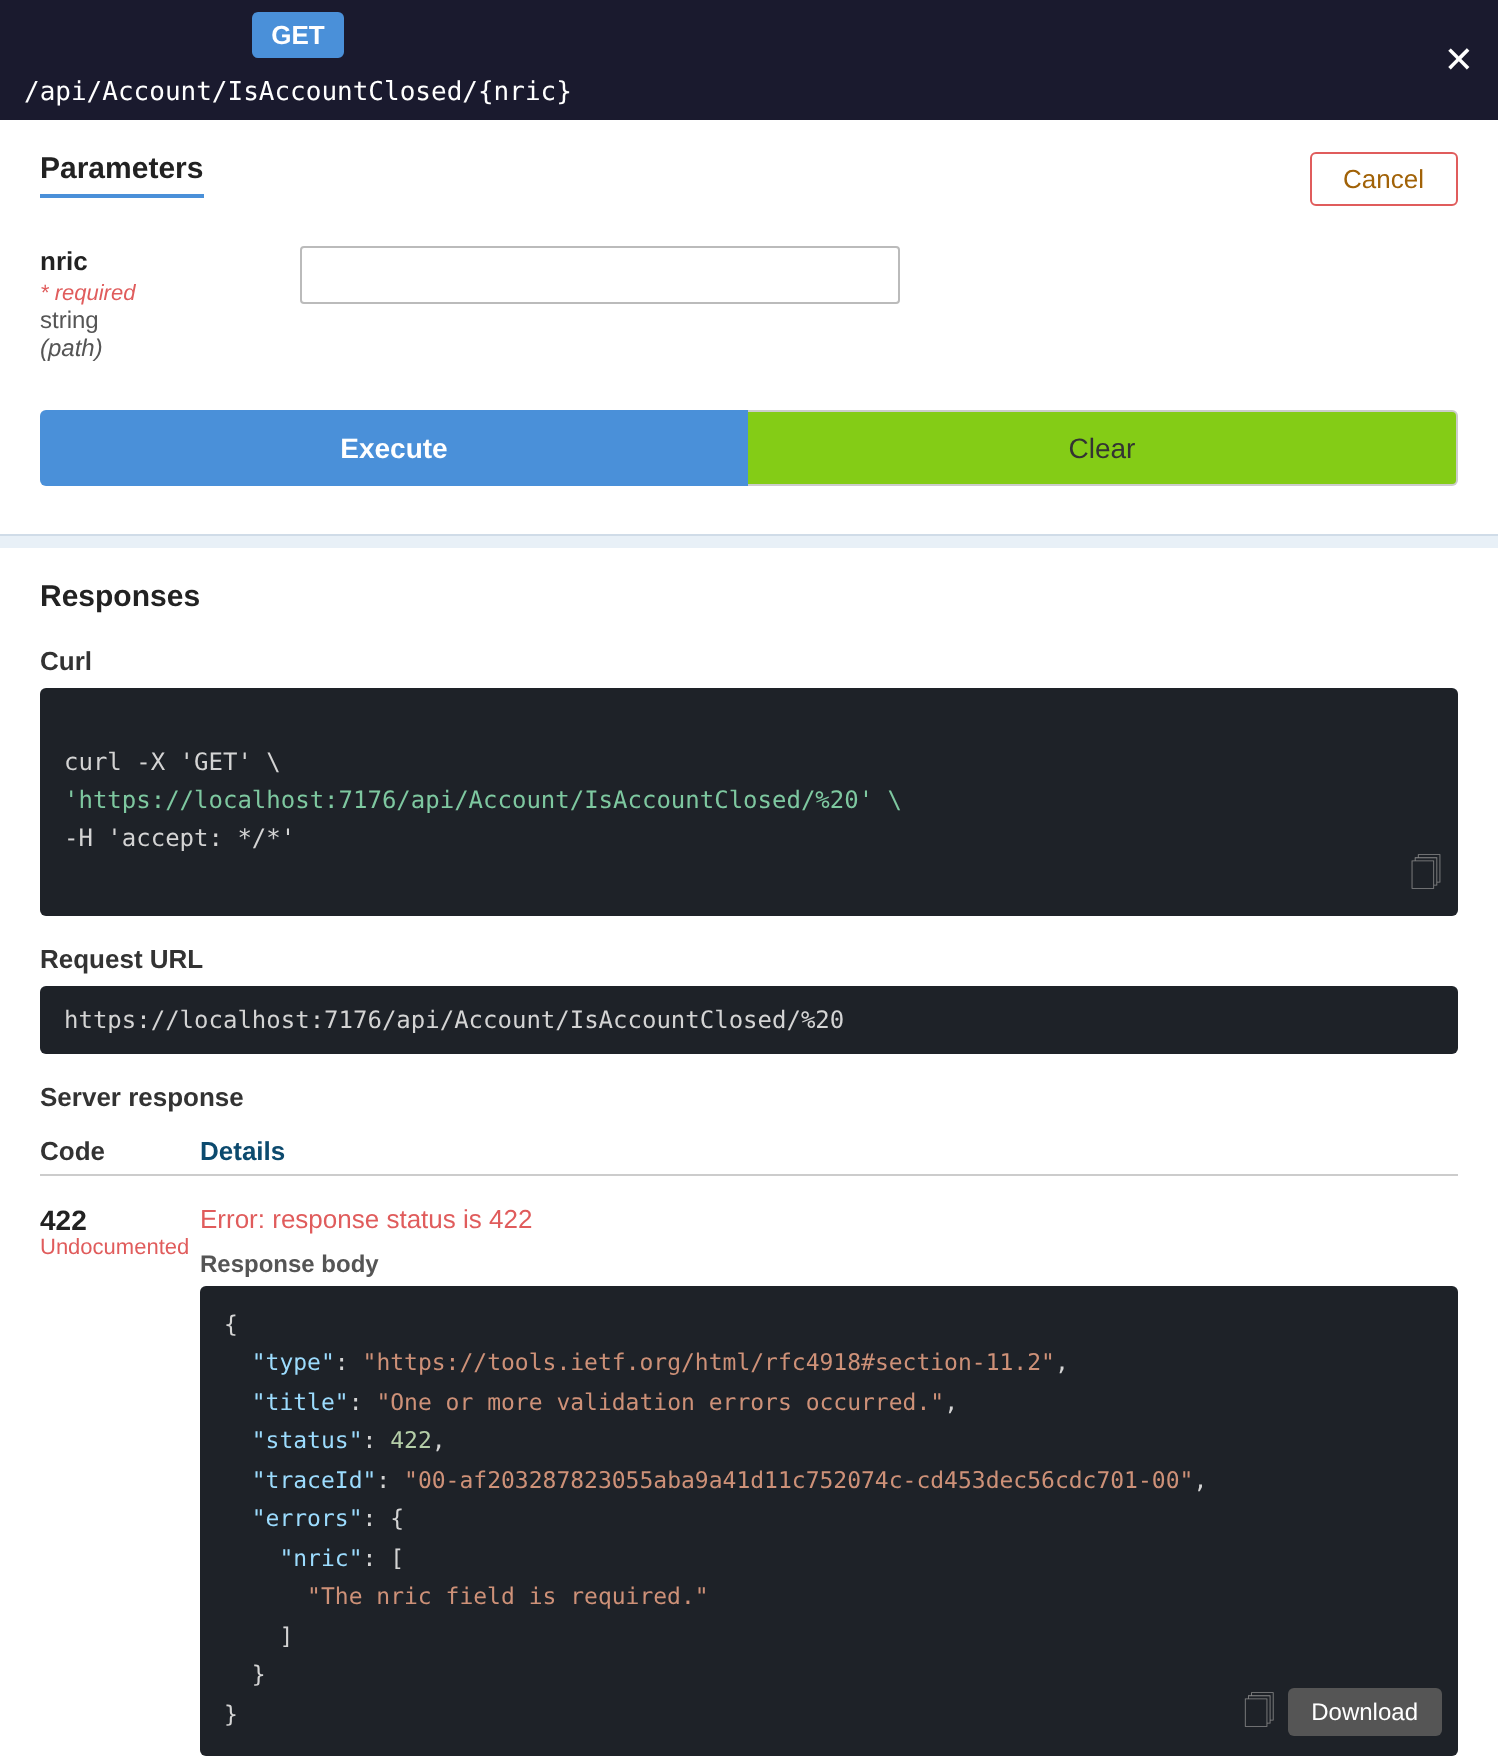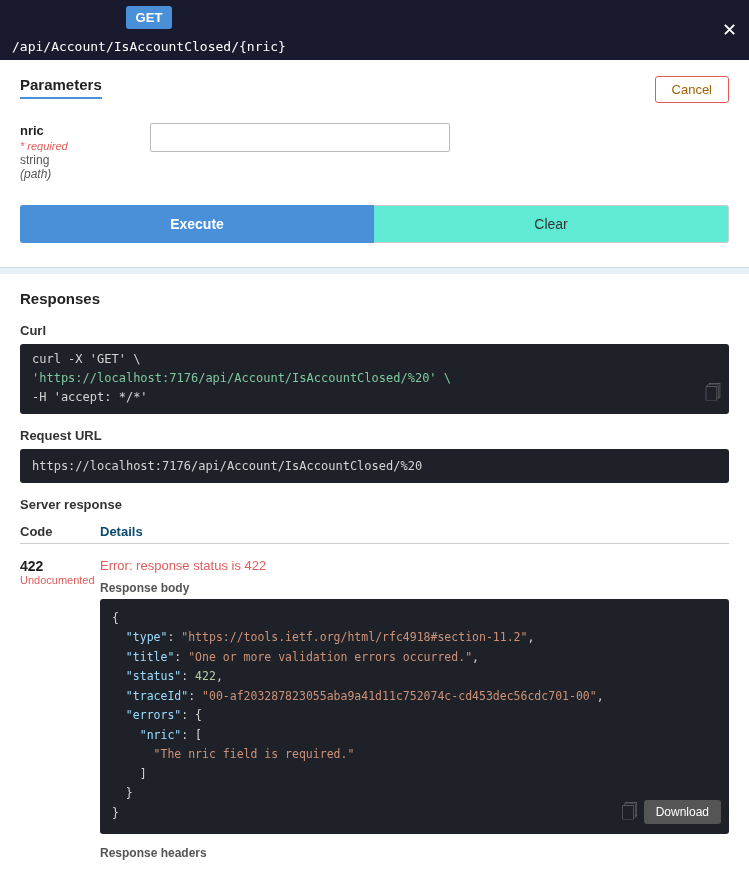--- a/index.html
+++ b/index.html
@@ -137,21 +137,21 @@
       color: white;
       border: none;
       padding: 10px;
       font-size: 14px;
       font-weight: bold;
       cursor: pointer;
       border-radius: 3px 0 0 3px;
     }
     .clear-btn {
       flex: 1;
-      background: #5eead4;
+      background: #84cc16;
       color: #333;
       border: 1px solid #ccc;
       border-left: none;
       padding: 10px;
       font-size: 14px;
       cursor: pointer;
       border-radius: 0 3px 3px 0;
     }
 
     
@@ -175,21 +175,21 @@
       font-size: 13px;
       font-weight: 600;
       color: #333;
       margin-bottom: 6px;
     }
     .code-block {
       background: #1e2228;
       color: #d4d4d4;
       font-family: monospace;
       font-size: 12px;
-      padding: 6px 12px;
+      padding: 28px 12px;
       border-radius: 3px;
       position: relative;
       line-height: 1.6;
     }
     .code-block .copy-icon {
       position: absolute;
       right: 8px;
       bottom: 8px;
       color: #888;
       cursor: pointer;

